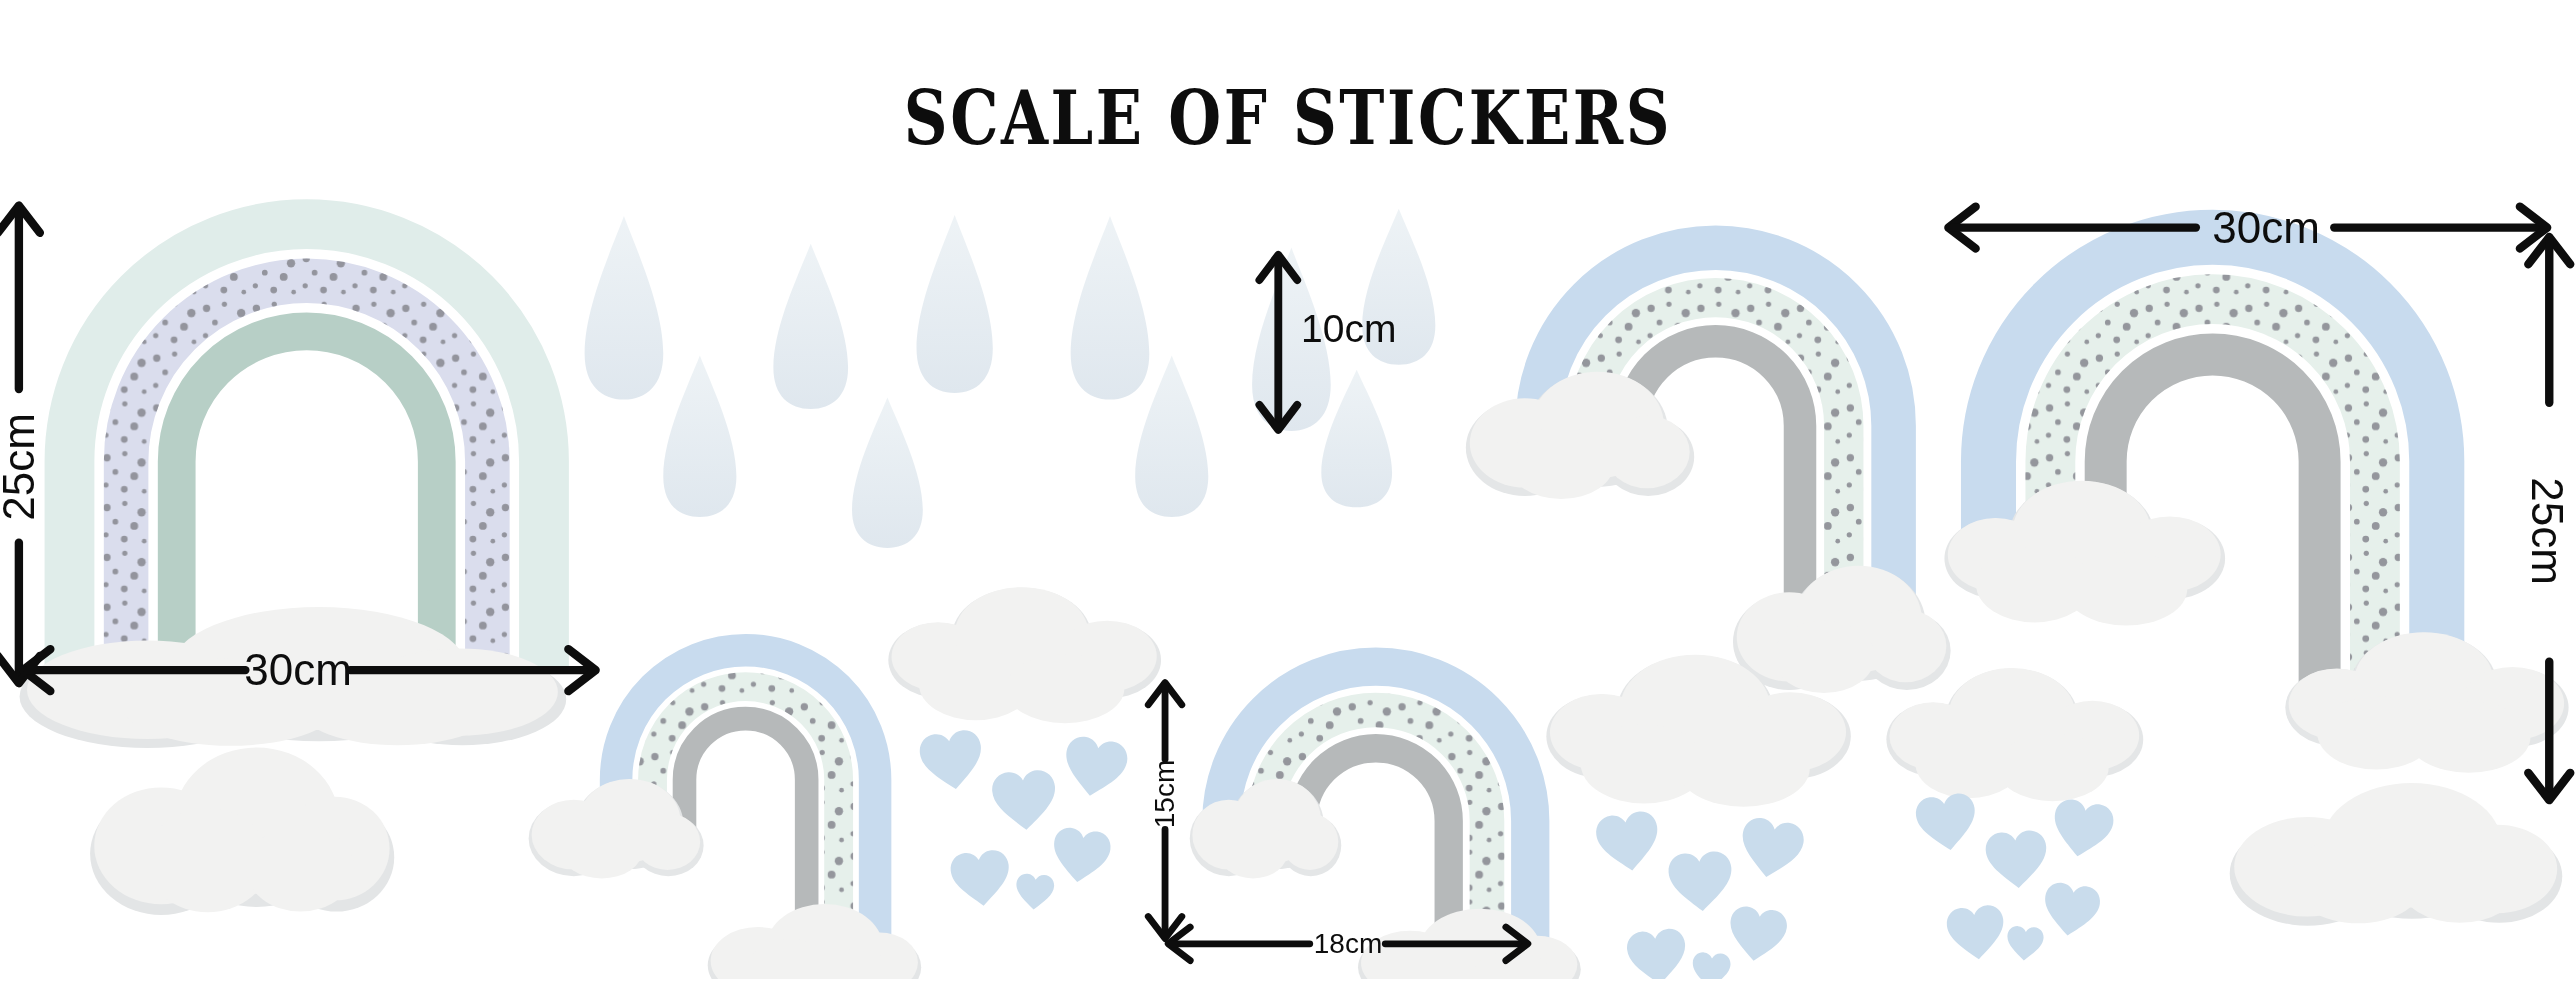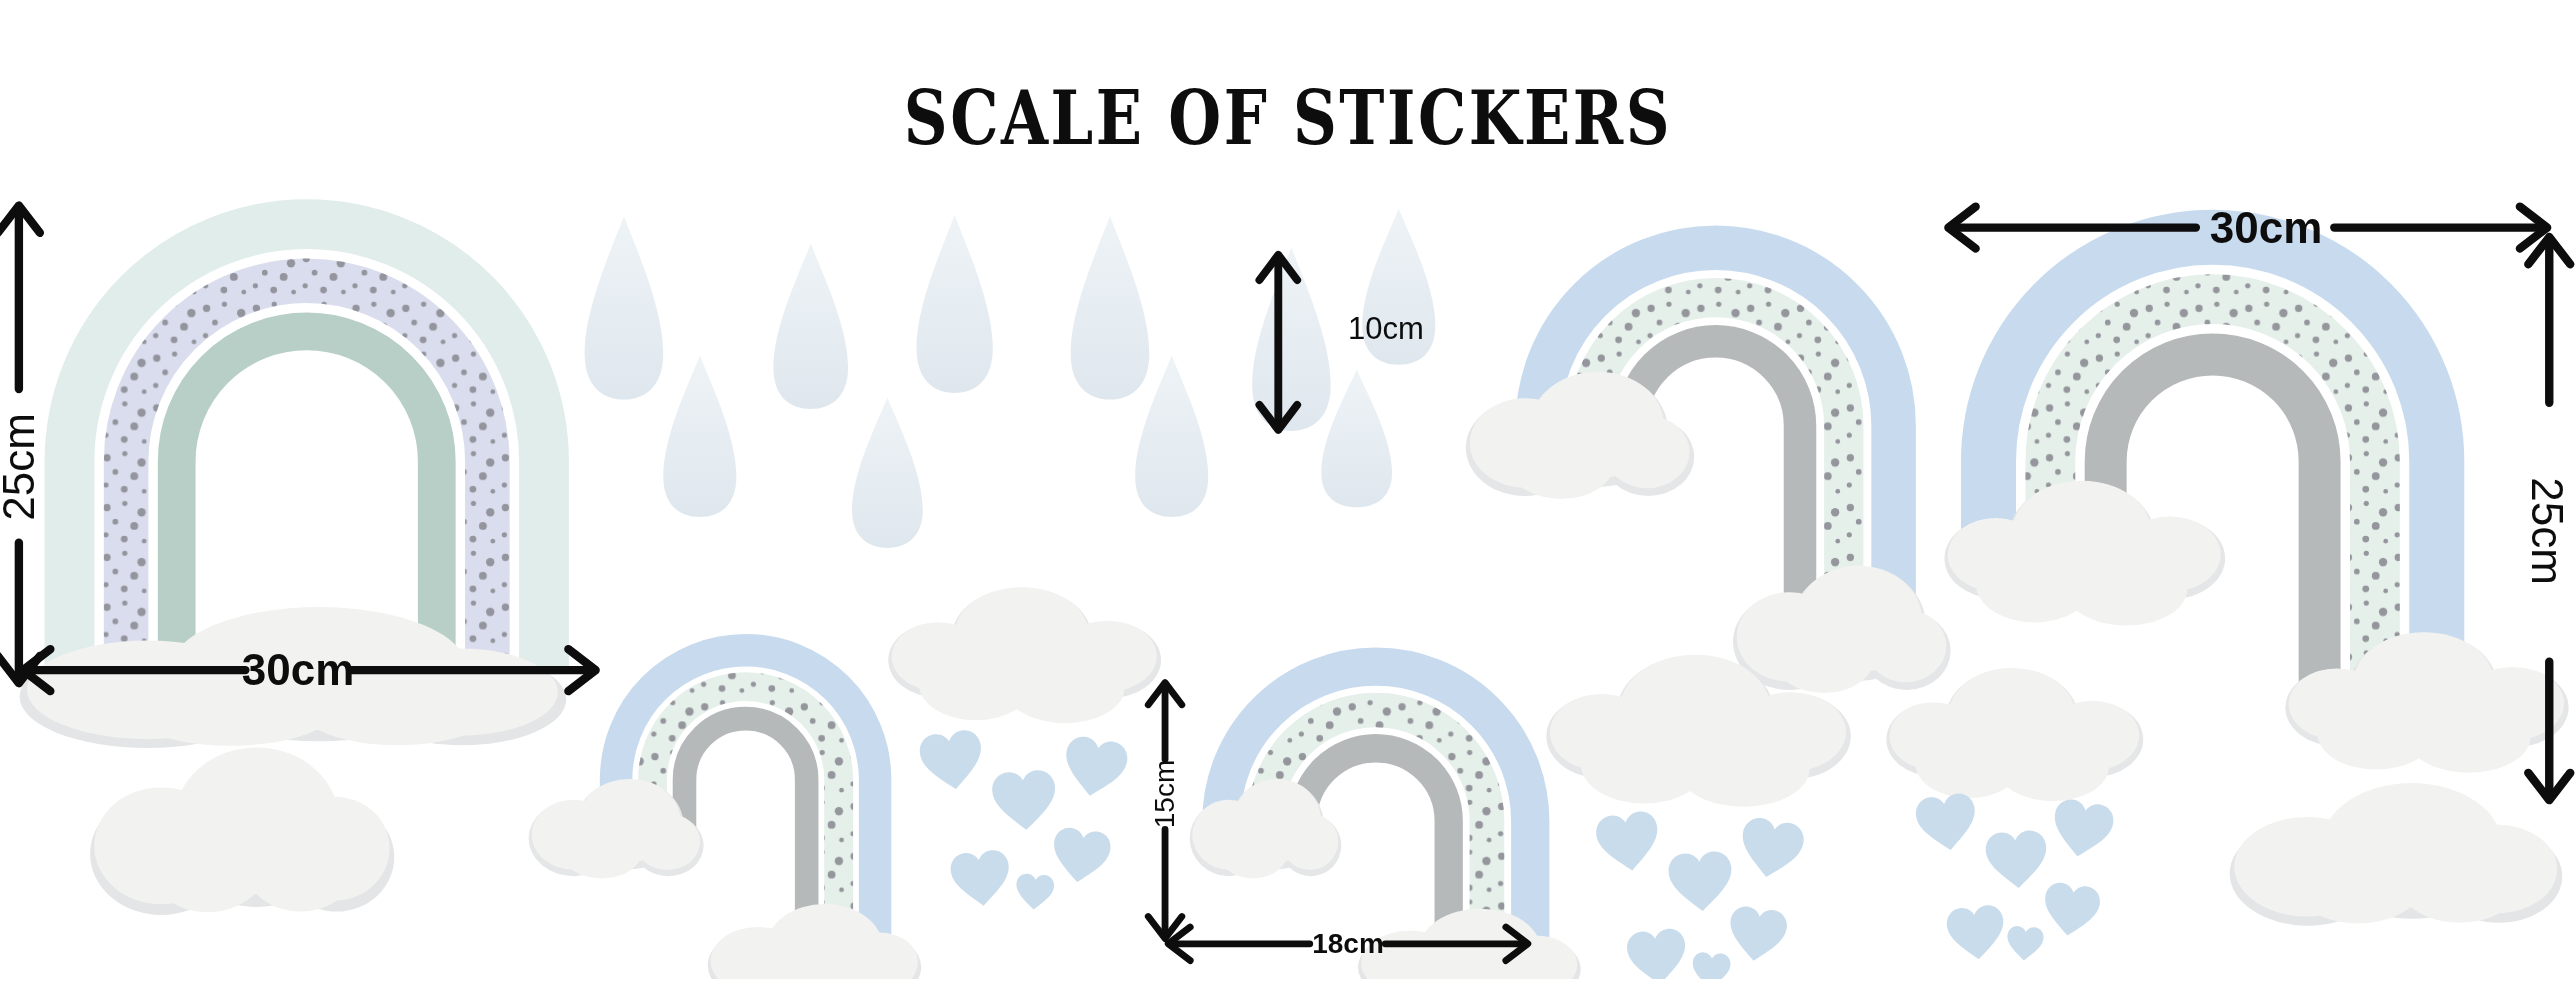--- a/index.html
+++ b/index.html
@@ -4,23 +4,23 @@
 <style>
   html,body{margin:0;padding:0;background:#fff;}
   #stage{position:relative;width:2576px;height:979px;background:#ffffff;overflow:hidden;
          font-family:"Liberation Sans", sans-serif;}
   #art{position:absolute;left:0;top:0;}
   .pgtitle{position:absolute;left:50%;top:25px;transform:translateX(-50%) scaleX(0.82);
     transform-origin:center top;font-family:"DejaVu Serif","Liberation Serif",serif;
     font-weight:700;font-size:74px;letter-spacing:3.1px;color:#0d0d0d;white-space:nowrap;}
   .dim{position:absolute;color:#0d0d0d;white-space:nowrap;z-index:5;}
   .dim.big{font-size:44px;}
-  .dim.mid{font-size:31px;margin-left:47px;}
+  .dim.mid{font-size:39px;}
   .dim.small{font-size:28px;}
-  .dim.hcenter{transform:translate(-50%,-50%);font-weight:bold;}
+  .dim.hcenter{transform:translate(-50%,-50%);}
   .dim.rot-ccw{transform:translate(-50%,-50%) rotate(-90deg);}
   .dim.rot-cw{transform:translate(-50%,-50%) rotate(90deg);}
   .dim.vcenter{transform:translate(0,-50%);}
 </style>
 </head>
 <body>
 
 <div id="stage">
 
   <h1 class="pgtitle">SCALE OF STICKERS</h1>

